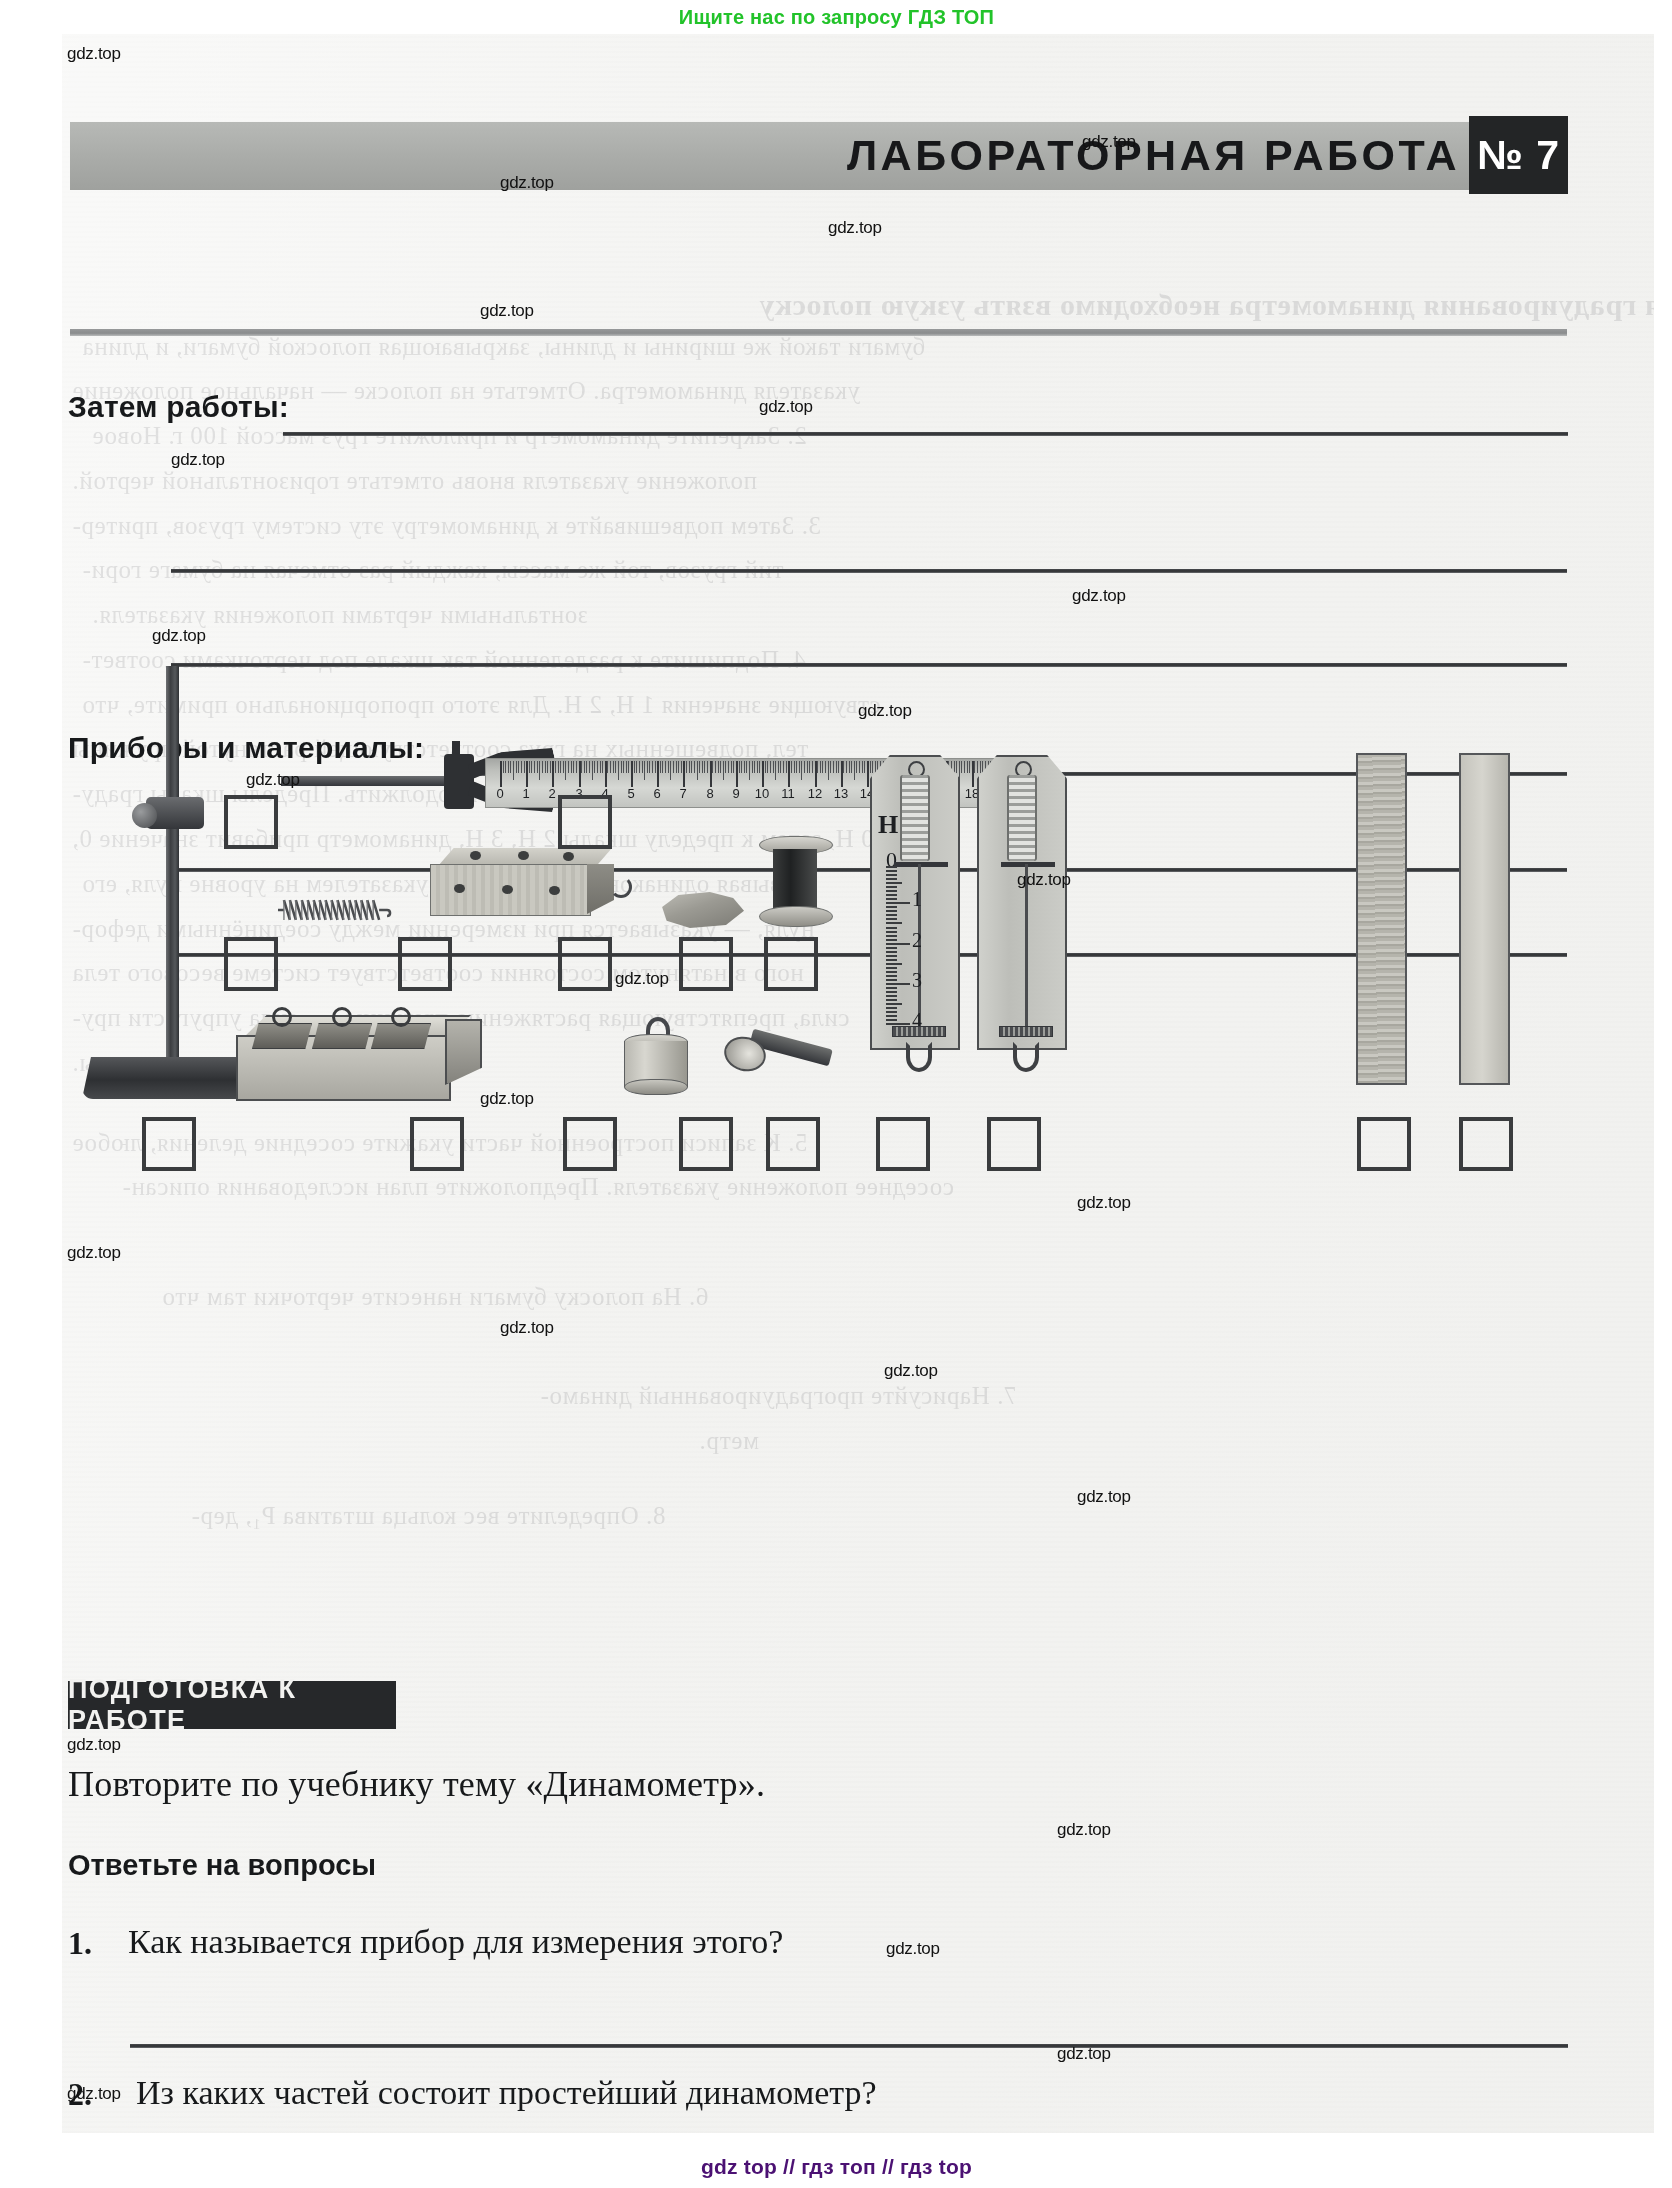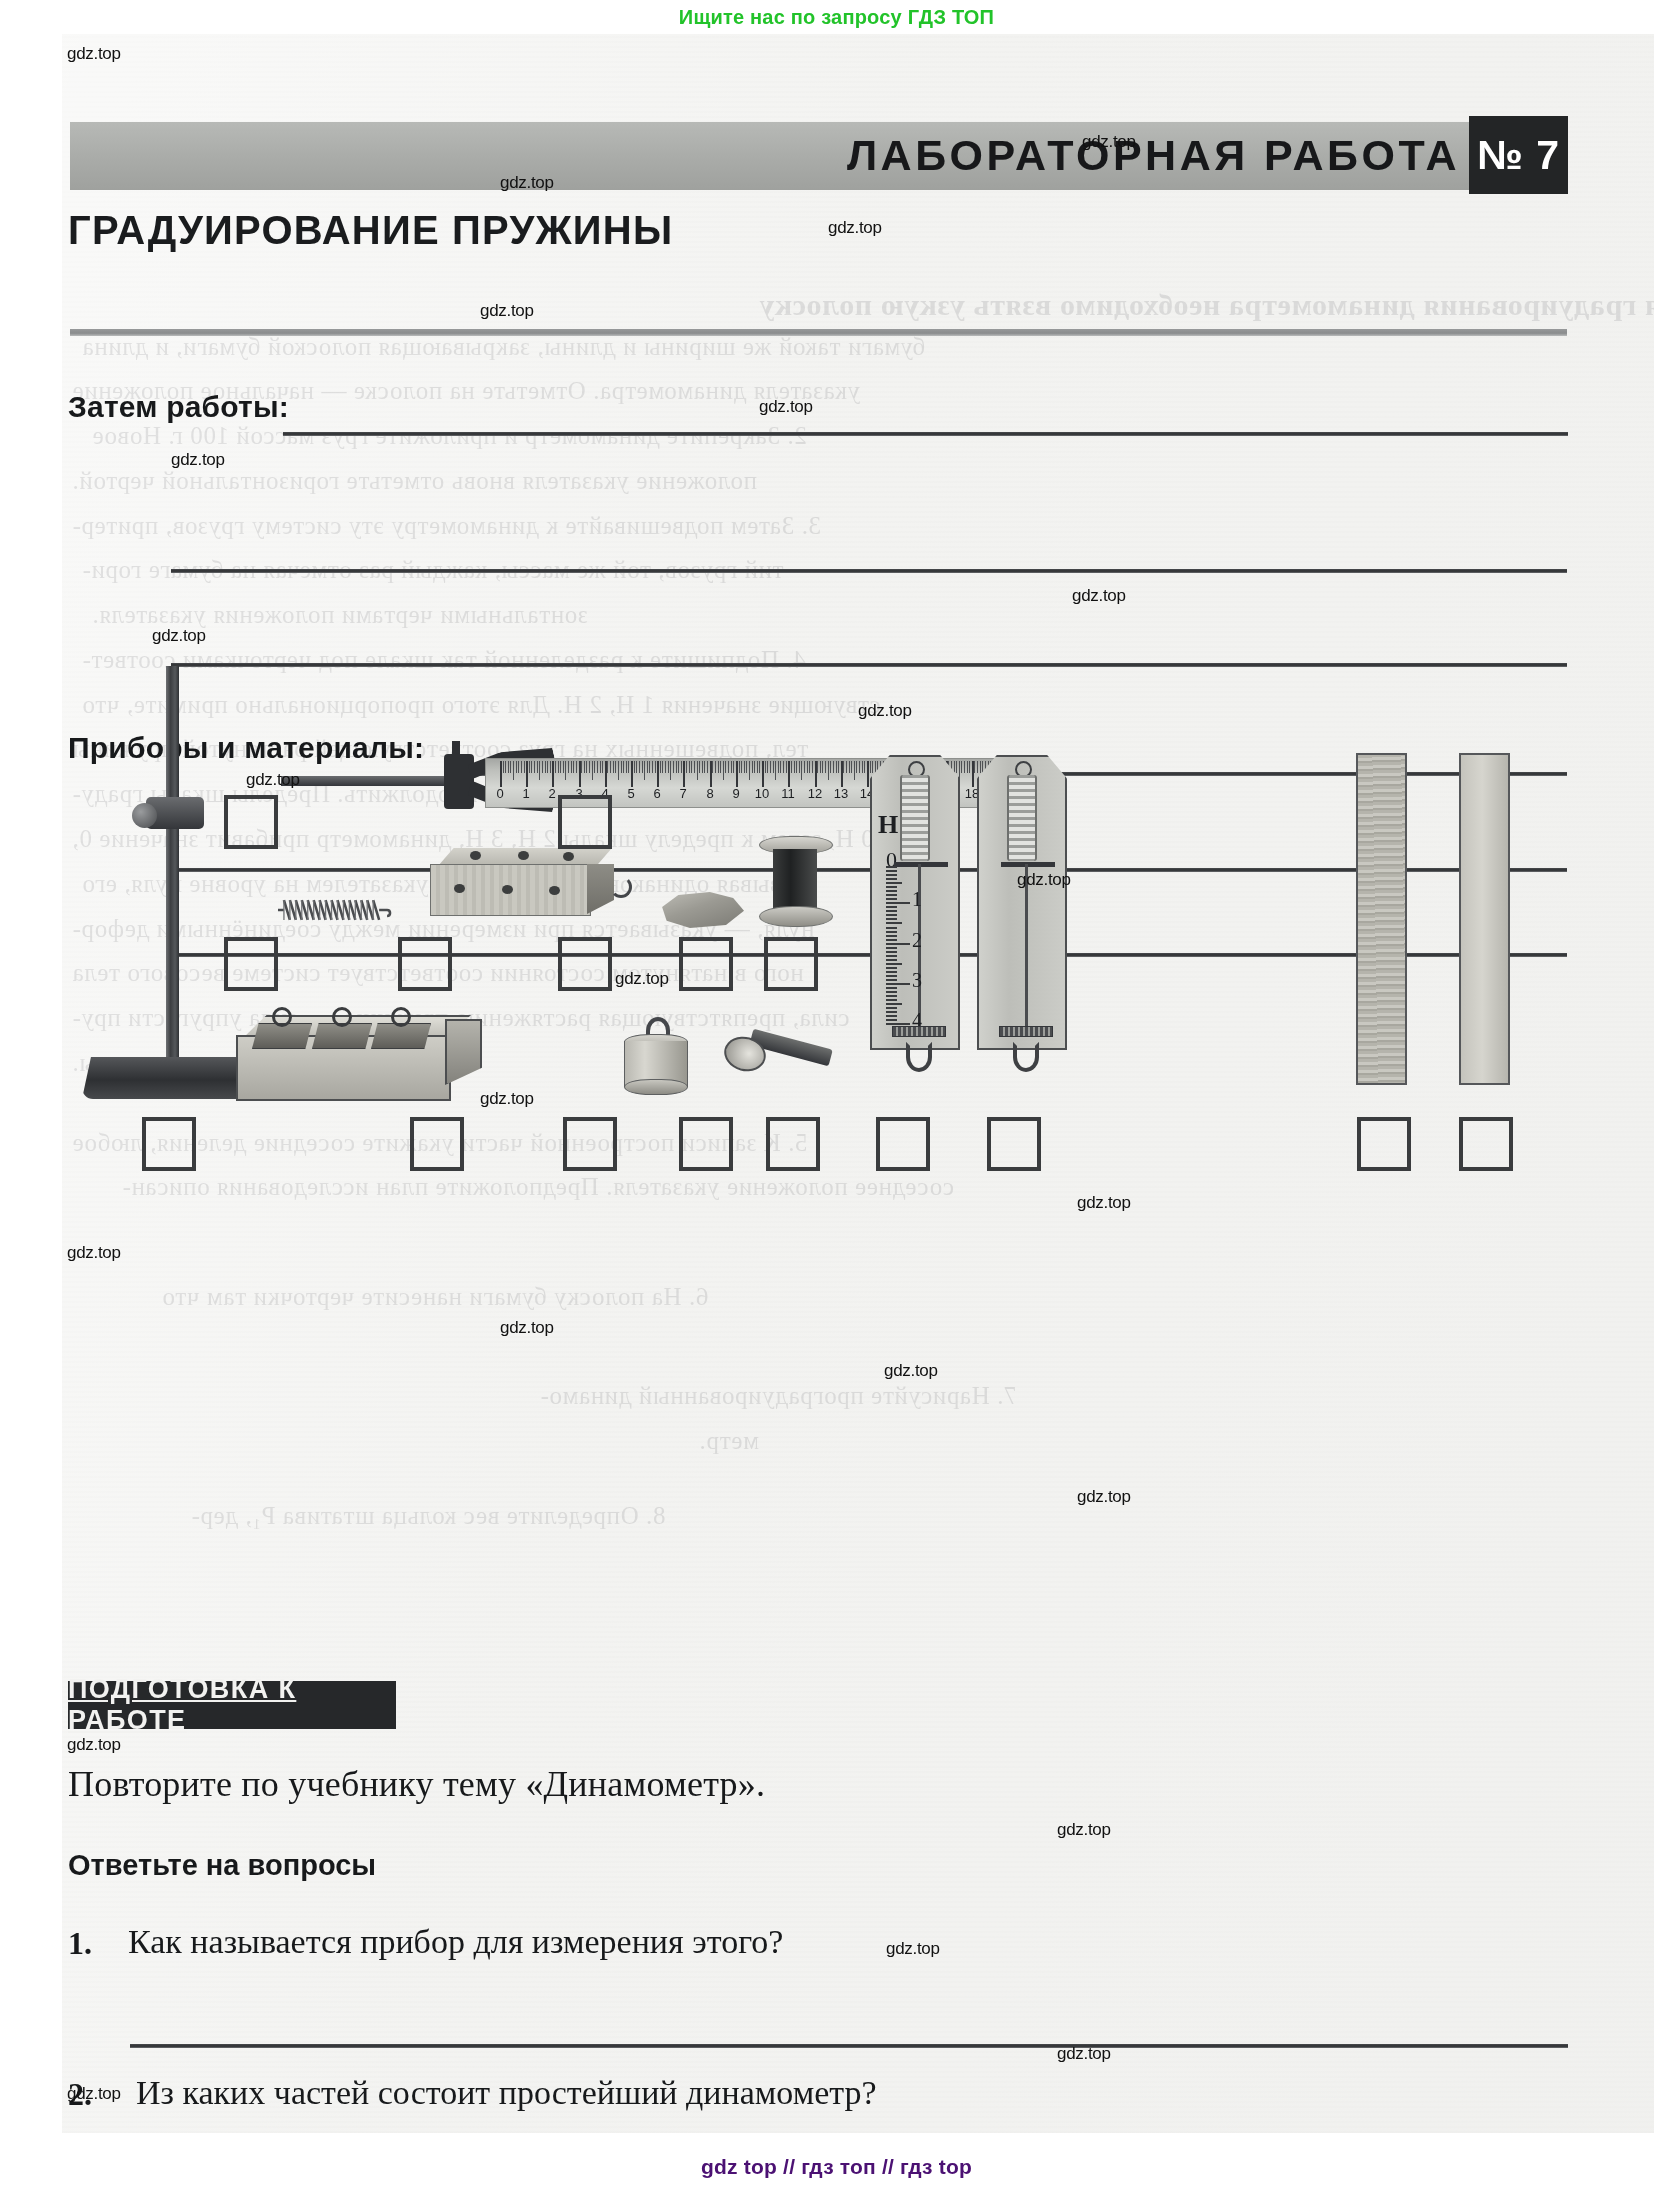--- a/index.html
+++ b/index.html
@@ -88,21 +88,21 @@
   }
 
   
   #prep-header{
     position:absolute;left:6px;top:1647px;width:328px;height:48px;
     background:#26282a;
   }
   #prep-header-label{
     position:absolute;left:6px;top:1647px;width:328px;height:48px;
     display:flex;align-items:center;justify-content:center;
-    color:#f2f2f0;font-size:27px;font-weight:bold;letter-spacing:1.4px;text-decoration:underline;
+    color:#f2f2f0;font-size:27px;font-weight:bold;letter-spacing:1.4px;
   }
 
   #prep-instruction{
     position:absolute;left:6px;top:1729px;
     font-family:"Liberation Serif", serif;
     font-size:36px;color:#17191b;letter-spacing:0.2px;
   }
   #answer-heading{
     position:absolute;left:6px;top:1815px;
     font-size:29px;font-weight:bold;color:#17191b;
@@ -294,21 +294,20 @@
   <div class="ghost" style="left:478px;top:1348px;">7.  Нарисуйте  проградуированный  динамо-</div>
   <div class="ghost" style="left:637px;top:1393px;">метр.</div>
   <div class="ghost" style="left:129px;top:1468px;">8.  Определите вес кольца штатива Р₁, дер-</div>
 
   <div id="header-bar"></div>
   <div id="header-title">ЛАБОРАТОРНАЯ РАБОТА</div>
   <div id="header-number-box"></div>
   <div id="header-number">№ 7</div>
 
   <div id="work-title">
-    <div>ГРАДУИРОВАНИЕ ПРУЖИНЫ</div>
   </div>
   <div id="rule-under-title"></div>
 
   <div class="field-label" style="left:6px;top:356px;">Затем работы:</div>
   <div class="rule" style="left:221px;top:398px;width:1285px;"></div>
   <div class="rule" style="left:109px;top:535px;width:1396px;"></div>
   <div class="rule" style="left:109px;top:629px;width:1396px;"></div>
 
   <div class="field-label" style="left:6px;top:697px;">Приборы и материалы:</div>
   <div class="rule" style="left:383px;top:738px;width:1122px;"></div>

